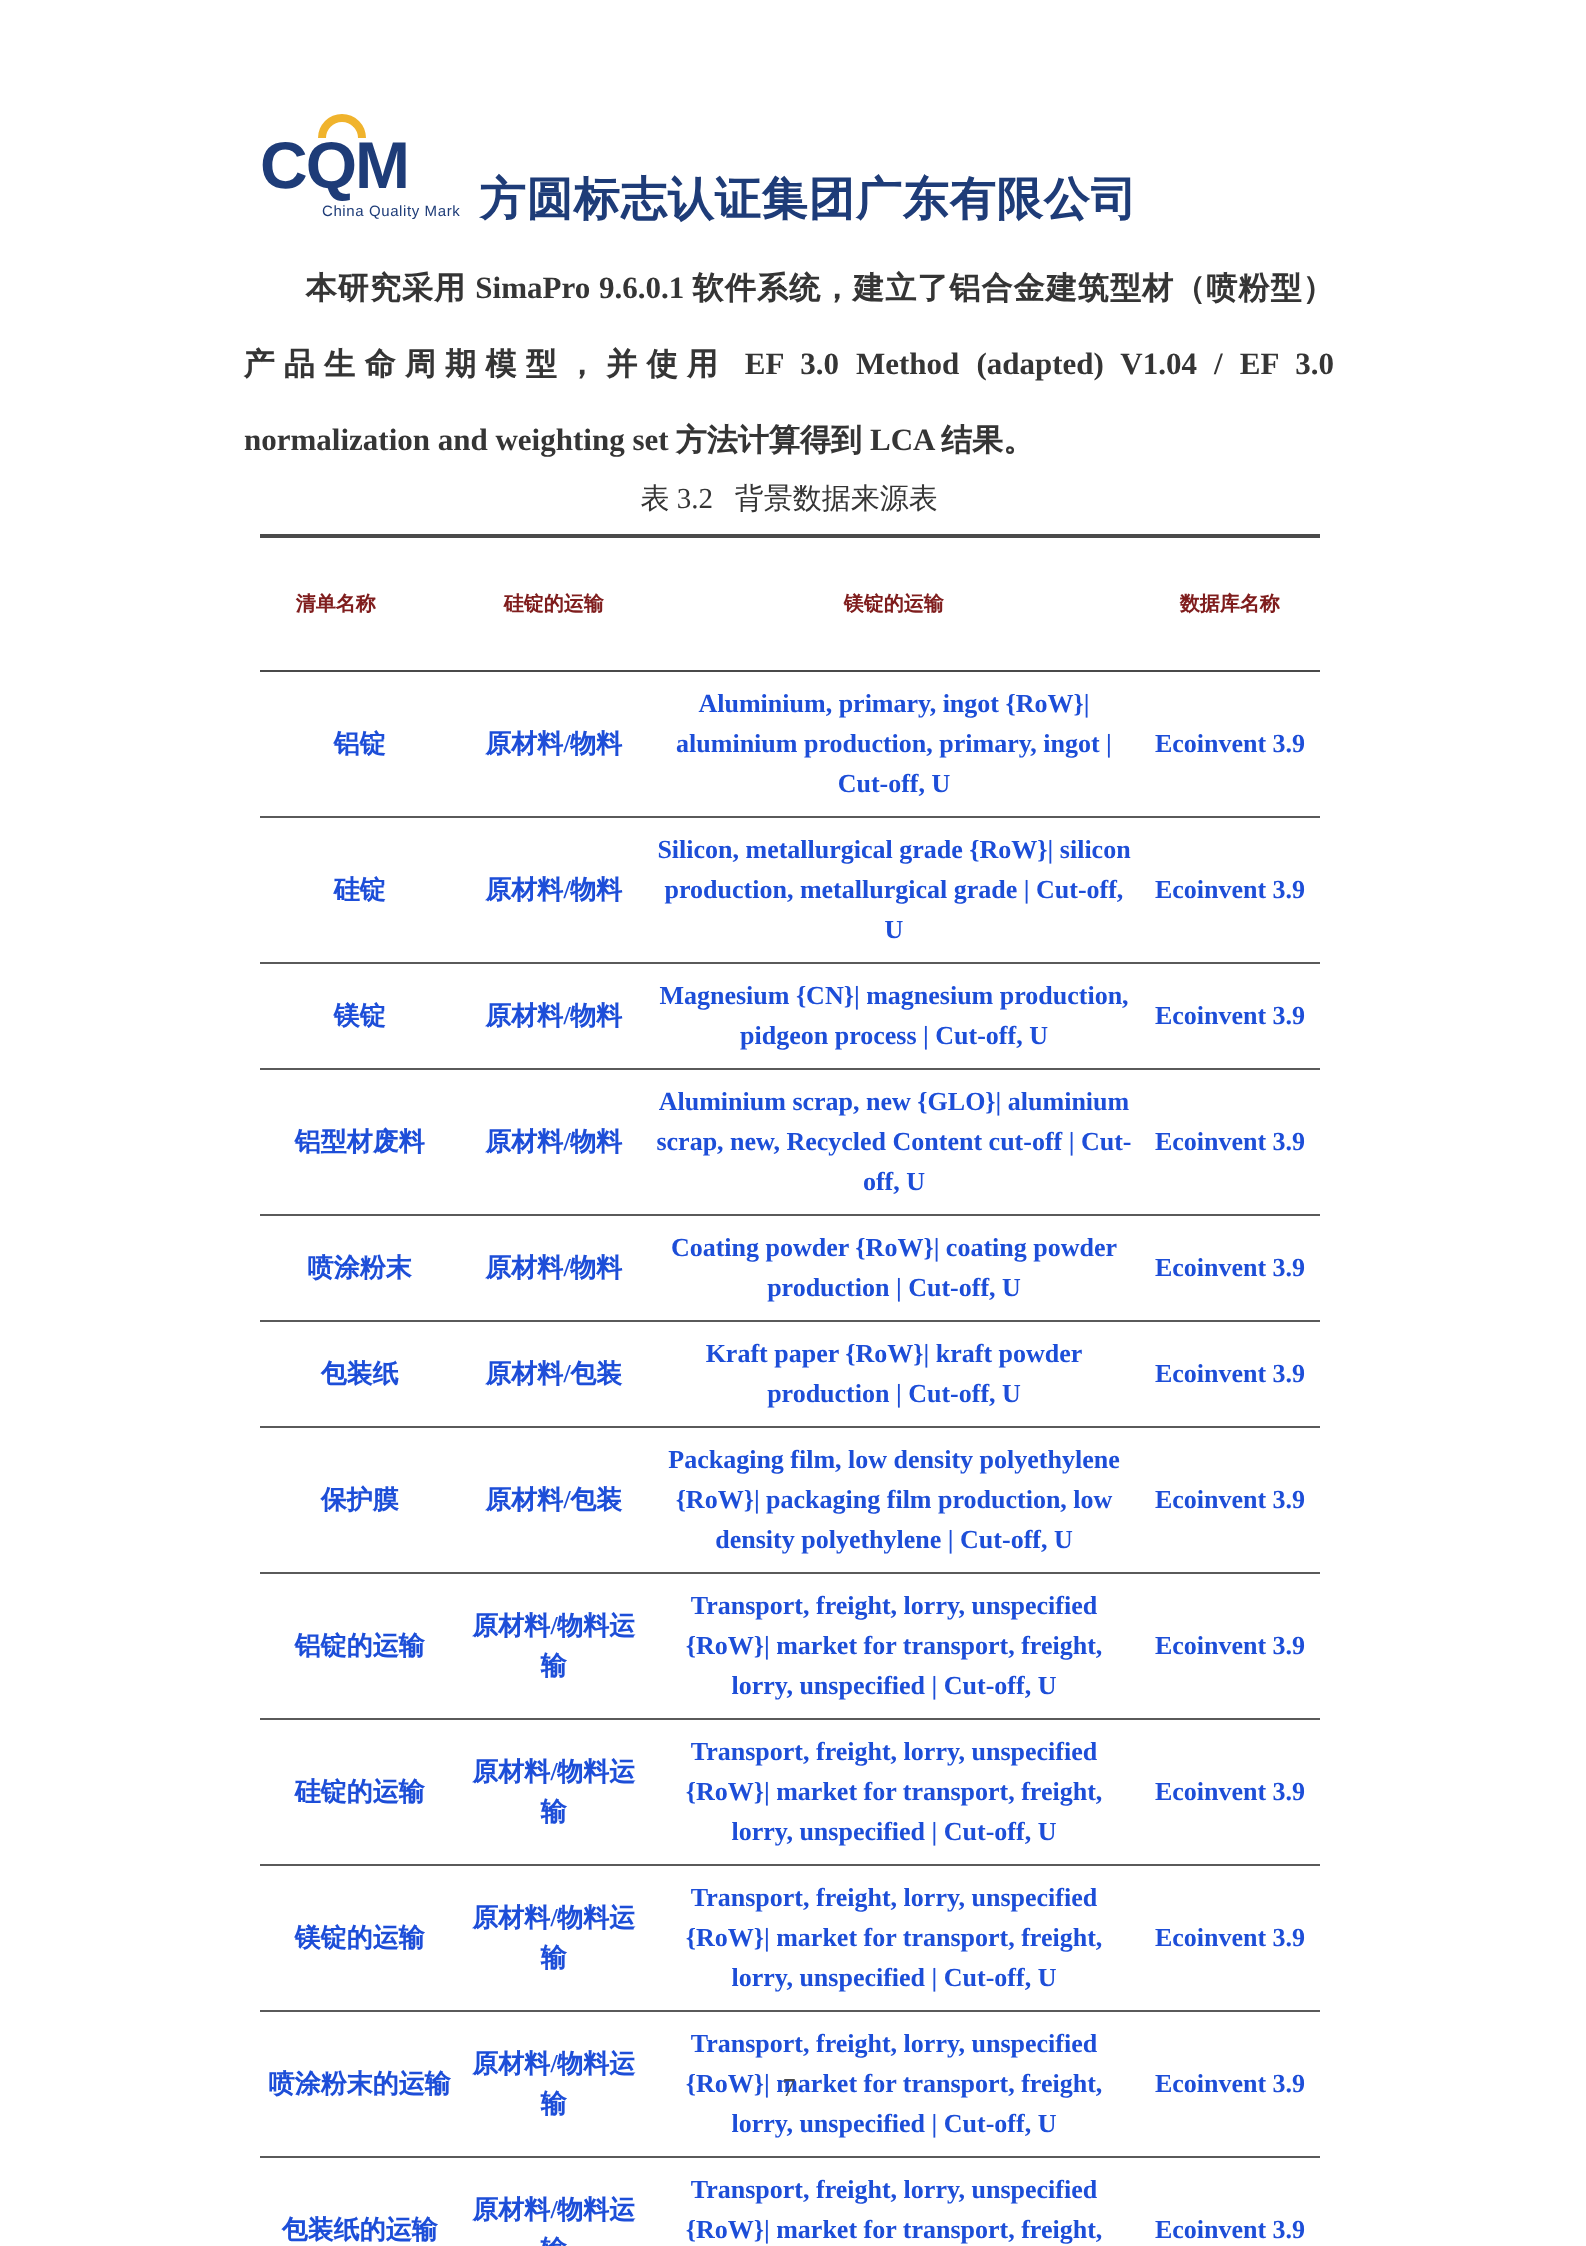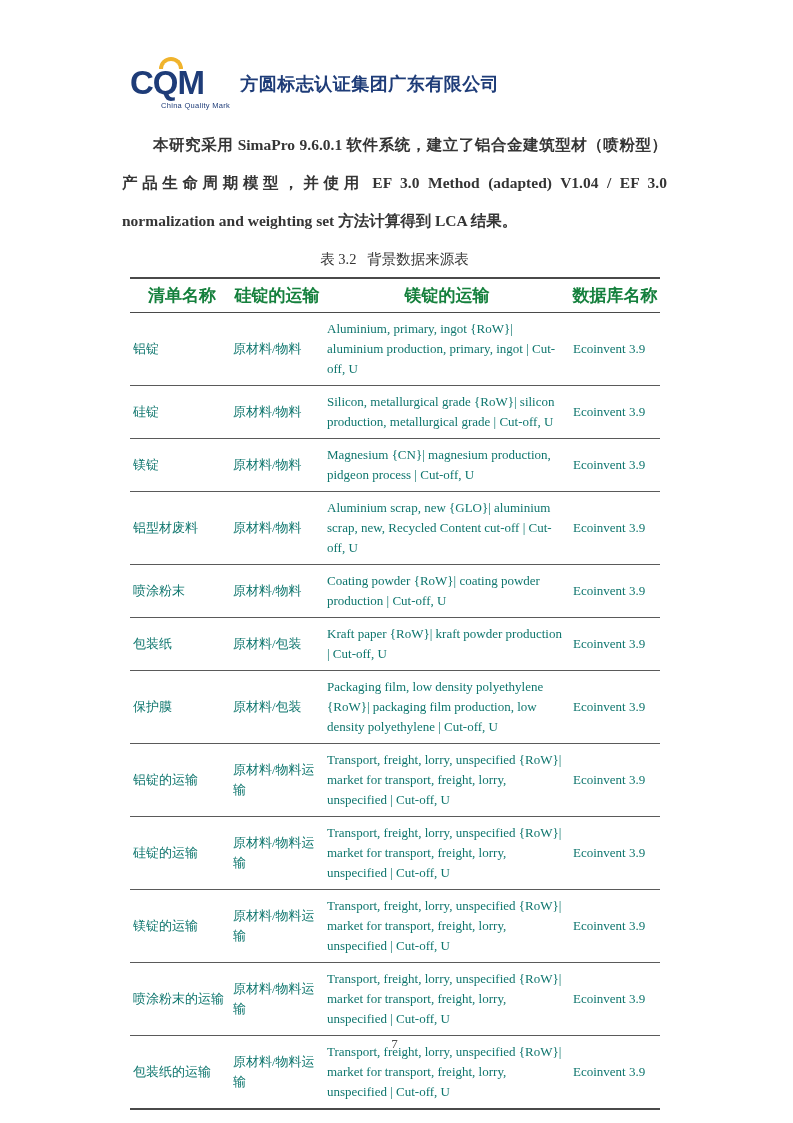--- a/index.html
+++ b/index.html
@@ -31,61 +31,62 @@
     width:24px;height:12px;
     border:4px solid var(--gold);border-bottom:none;
     border-top-left-radius:24px;border-top-right-radius:24px;
   }
   .logo-tagline{
     font-family:"Liberation Sans","DejaVu Sans",sans-serif;
     font-size:7.5px;color:var(--navy);margin-top:3px;letter-spacing:0.3px;margin-left:31px;
   }
   .logo-company{
     font-family:"Liberation Sans","DejaVu Sans",sans-serif;
-    font-weight:700;font-size:18px;color:var(--navy);
-    margin-left:10px;margin-top:6px;letter-spacing:0.5px;
+    font-weight:700;font-size:23px;color:var(--navy);
+    margin-left:10px;margin-top:18px;letter-spacing:0.5px;
   }
 
   
   .content{position:absolute;top:126px;left:122px;width:545px;}
   .para{
     font-size:15.5px;line-height:38px;
     text-indent:2em;text-align:justify;
     color:#353535;
     font-weight:bold;
   }
   .table-caption{
-    margin-top:10px;margin-bottom:8px;
+    margin-bottom:8px;
     text-align:center;font-size:14.5px;color:#353535;
     white-space:pre;
   }
 
   
   table.datasrc{
     width:530px;margin-left:8px;
     border-collapse:collapse;
     border-top:2.5px solid var(--rule);
     border-bottom:2.5px solid var(--rule);
     table-layout:fixed;
   }
   table.datasrc col.c0{width:100px;}
   table.datasrc col.c1{width:94px;}
   table.datasrc col.c2{width:246px;}
   table.datasrc col.c3{width:90px;}
   table.datasrc th{
-    font-size:17px;font-weight:700;color:#15803d;
-    padding:5px 2px;border-bottom:1.5px solid var(--rule);
+    font-size:10px;font-weight:700;color:#7f1d1d;
+    padding:26px 2px;border-bottom:1.5px solid var(--rule);
     text-align:center;
   }
   table.datasrc th:first-child{text-align:left;padding-left:18px;}
   table.datasrc td{
-    font-size:13px;color:#0f766e;
+    font-size:13px;color:#1d4ed8;
     padding:6px 3px;border-bottom:1px solid #5a5a5a;
-    text-align:left;vertical-align:middle;
+    text-align:center;vertical-align:middle;
     line-height:20px;
+    font-weight:bold;
   }
   table.datasrc tr:last-child td{border-bottom:none;}
   td.cell-dataset{
     font-size:13.5px;line-height:21px;
     text-align:center;
   }
   td.cell-database{font-size:13.5px;white-space:nowrap;}
 
   
   .page-footer{

